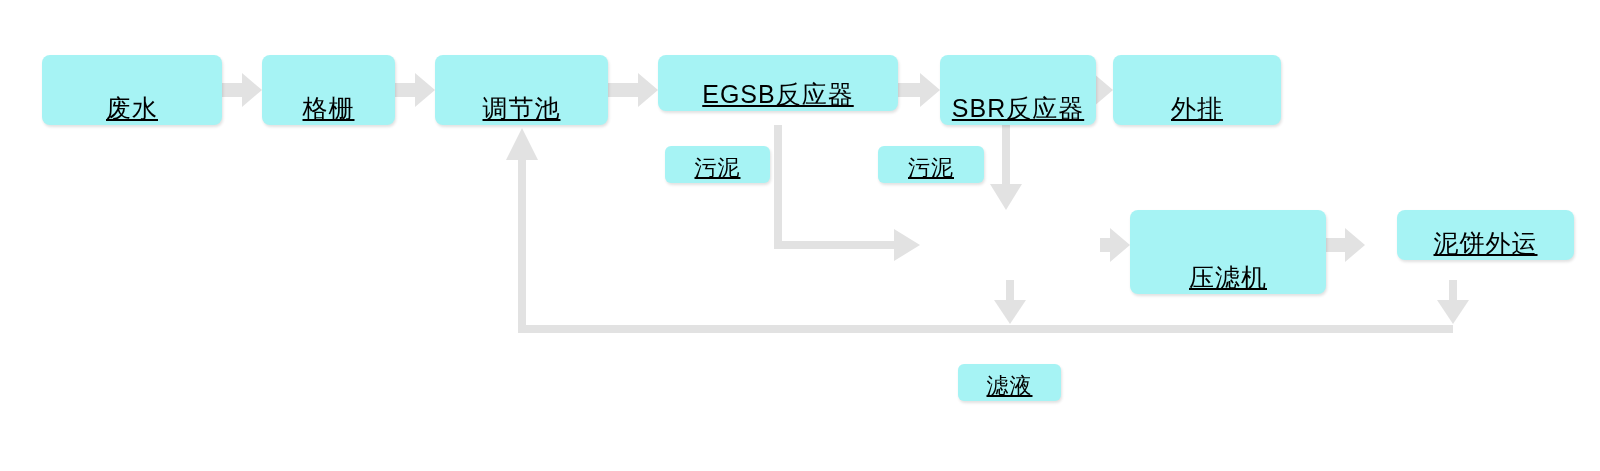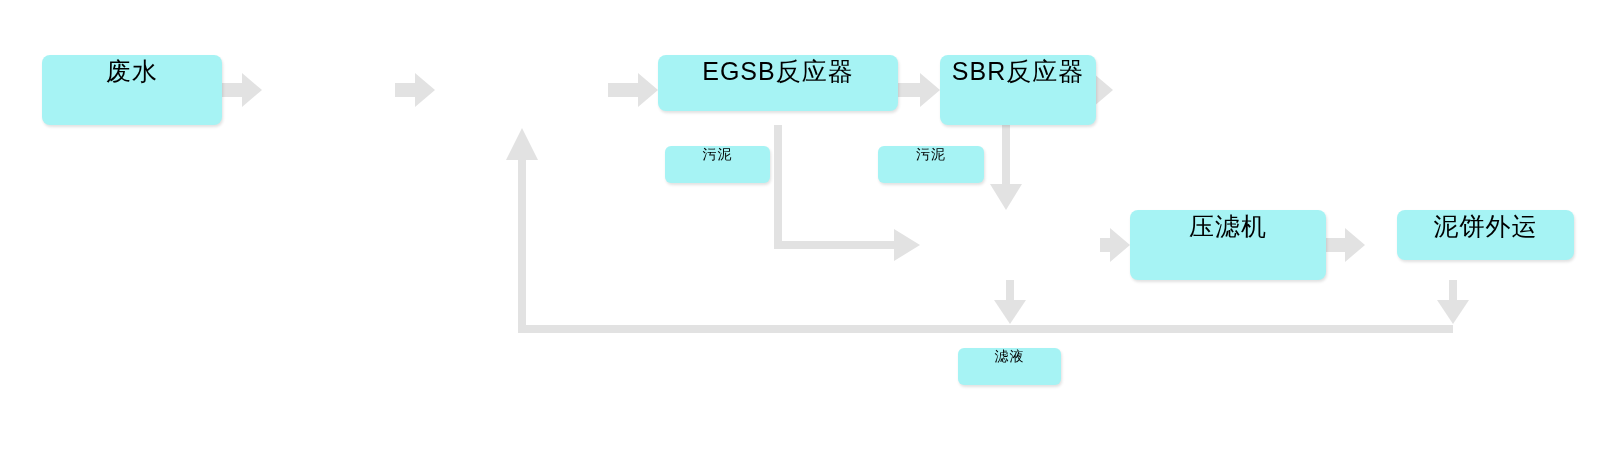--- a/index.html
+++ b/index.html
@@ -32,33 +32,34 @@
     stroke: var(--connector-color);
     stroke-width: 8;
     fill: none;
     stroke-linejoin: miter;
   }
   .node {
     position: absolute;
     background: var(--node-fill);
     border-radius: 8px;
     display: flex;
-    align-items: flex-start;
+    align-items: flex-end;
     justify-content: center;
     box-shadow: 1px 2px 3px rgba(0,0,0,0.12);
+    text-decoration: underline;
   }
   .node-label {
     color: var(--text-color);
     font-size: 25px;
     font-weight: 500;
     letter-spacing: 1px;
     white-space: nowrap;
   }
   .node.small { border-radius: 6px; }
-  .node.small .node-label { font-size: 14px; }
+  .node.small .node-label { font-size: 22px; }
 </style>
 </head>
 <body>
 
 <div class="canvas">
 
   <svg class="connectors" viewBox="0 0 1600 471" aria-hidden="true">
 
     <g>
       <rect class="fill" x="222" y="83" width="20" height="14"></rect>
@@ -111,38 +112,47 @@
 
     <g>
       <polyline class="line" points="1453,329 522,329 522,160"></polyline>
       <polygon class="fill" points="506,160 538,160 522,128"></polygon>
     </g>
   </svg>
 
   <div class="node" style="left:42px; top:55px; width:180px; height:70px">
     <span class="node-label">废水</span>
   </div>
+  <div class="node" style="left:262px; top:55px; width:133px; height:70px">
+    <span class="node-label">格栅</span>
+  </div>
+  <div class="node" style="left:435px; top:55px; width:173px; height:70px">
+    <span class="node-label">调节池</span>
+  </div>
   <div class="node" style="left:658px; top:55px; width:240px; height:56px">
     <span class="node-label">EGSB反应器</span>
   </div>
   <div class="node" style="left:940px; top:55px; width:156px; height:70px">
     <span class="node-label">SBR反应器</span>
+  </div>
+  <div class="node" style="left:1113px; top:55px; width:168px; height:70px">
+    <span class="node-label">外排</span>
   </div>
 
   <div class="node small" style="left:665px; top:146px; width:105px; height:37px">
     <span class="node-label">污泥</span>
   </div>
   <div class="node small" style="left:878px; top:146px; width:106px; height:37px">
     <span class="node-label">污泥</span>
   </div>
 
-  <div class="node" style="left:1130px; top:210px; width:196px; height:70px">
+  <div class="node" style="left:1130px; top:210px; width:196px; height:84px">
     <span class="node-label">压滤机</span>
   </div>
   <div class="node" style="left:1397px; top:210px; width:177px; height:50px">
     <span class="node-label">泥饼外运</span>
   </div>
 
-  <div class="node small" style="left:958px; top:348px; width:103px; height:37px">
+  <div class="node small" style="left:958px; top:364px; width:103px; height:37px">
     <span class="node-label">滤液</span>
   </div>
 
 </div>
 
 </body></html>

